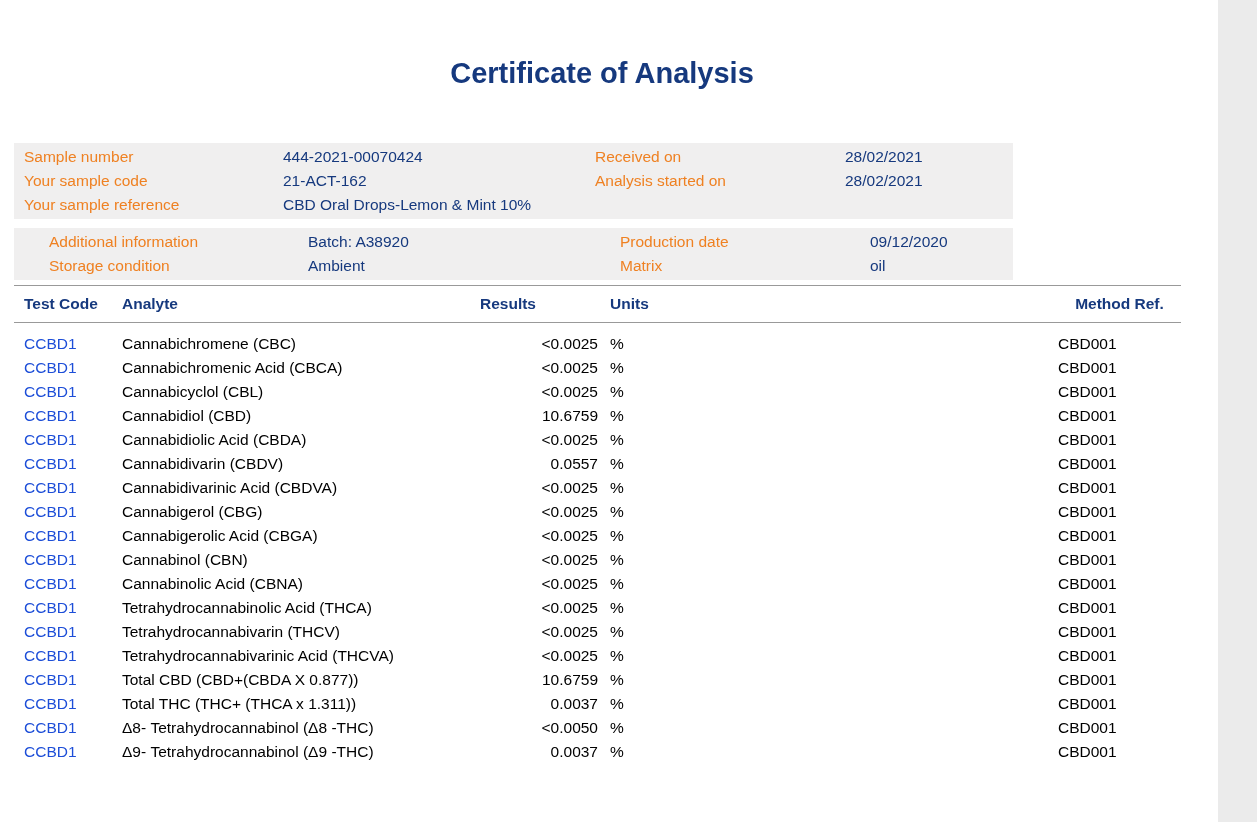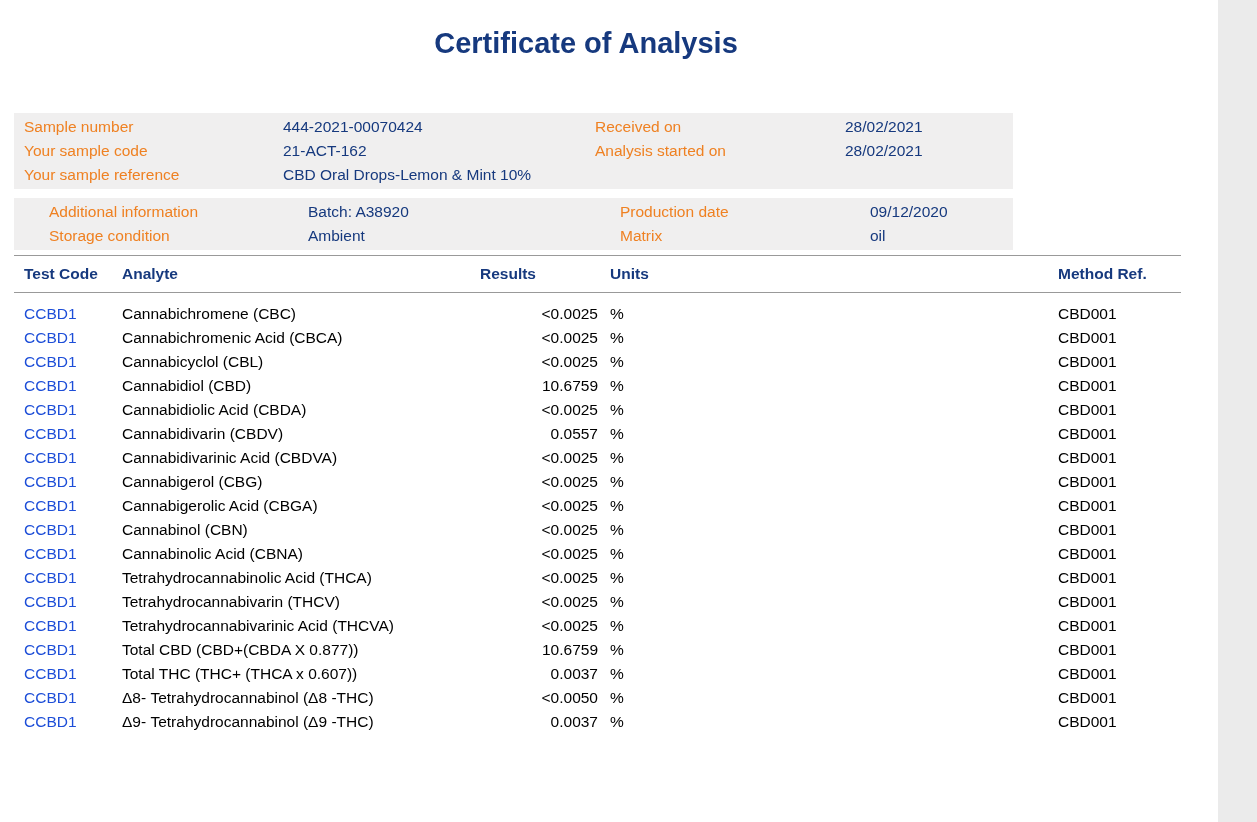--- a/index.html
+++ b/index.html
@@ -11,22 +11,22 @@
     color: #000000;
     position: relative;
     overflow: hidden;
   }
   .gutter {
     position: absolute; top: 0; right: 0;
     width: 39px; height: 822px;
     background: #ebebeb;
   }
   .title {
-    margin: 0;
-    padding-top: 26px;
+    margin: 16px;
+    padding-top: 40px;
     width: 1172px;
     text-align: center;
     font-size: 29px;
     line-height: 34px;
     font-weight: bold;
     color: #16397e;
   }
   .info-box {
     margin: 53px 0 0 14px;
     width: 999px;
@@ -55,21 +55,21 @@
     padding-left: 10px;
     display: grid;
     grid-template-columns: 98px 358px 118px 62px auto;
     line-height: 36px;
     font-size: 15.5px;
     font-weight: bold;
     color: #16397e;
   }
   .th-results { text-align: left; }
   .th-units { padding-left: 12px; }
-  .th-method { padding-left: 398px; }
+  .th-method { padding-left: 398px; text-align: center; }
   .tbody {
     margin-left: 14px;
     width: 1167px;
     padding: 9px 0 0 10px;
   }
   .trow {
     display: grid;
     grid-template-columns: 98px 358px 118px 62px auto;
     line-height: 24px;
     font-size: 15.5px;
@@ -256,21 +256,21 @@
       <div class="trow">
         <span class="tc">CCBD1</span>
         <span class="an">Total CBD (CBD+(CBDA X 0.877))</span>
         <span class="rs">10.6759</span>
         <span class="un">%</span>
         <span class="mr">CBD001</span>
       </div>
 
       <div class="trow">
         <span class="tc">CCBD1</span>
-        <span class="an">Total THC (THC+ (THCA x 0.607))</span>
+        <span class="an">Total THC (THC+ (THCA x 1.311))</span>
         <span class="rs">0.0037</span>
         <span class="un">%</span>
         <span class="mr">CBD001</span>
       </div>
 
       <div class="trow">
         <span class="tc">CCBD1</span>
         <span class="an">Δ8- Tetrahydrocannabinol (Δ8 -THC)</span>
         <span class="rs">&lt;0.0050</span>
         <span class="un">%</span>

